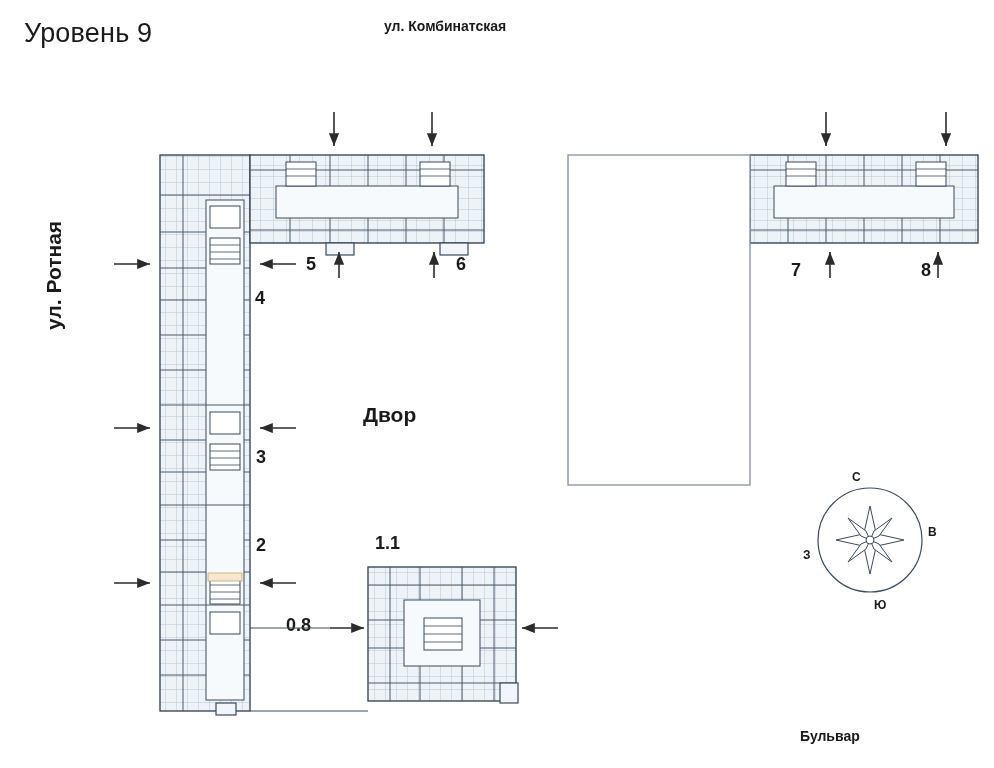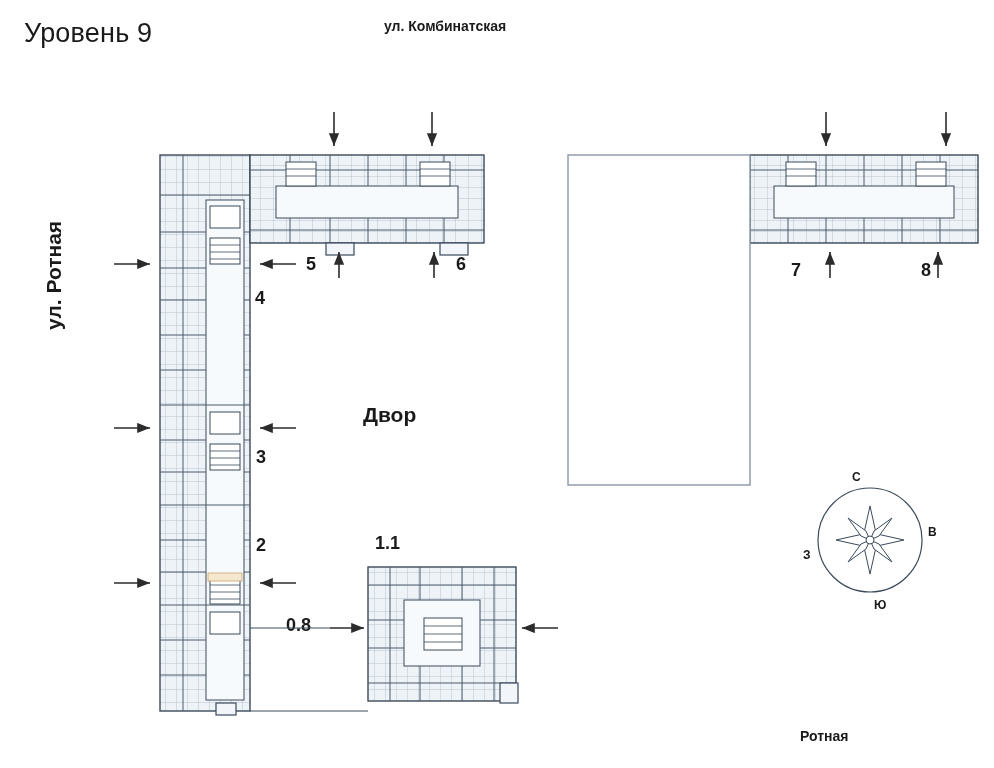--- a/index.html
+++ b/index.html
@@ -64,21 +64,21 @@
 <body>
 
 <div class="stage">
 
   <div class="lbl title" style="left:24px; top:18px;">Уровень 9</div>
 
   <div class="lbl street" style="left:384px; top:18px;">ул. Комбинатская</div>
 
   <div class="lbl street-vert" style="left:42px; top:330px;">ул. Ротная</div>
 
-  <div class="lbl street" style="left:800px; top:728px;">Ротная</div>
+  <div class="lbl street" style="left:800px; top:728px;">Бульвар</div>
 
   <div class="lbl courtyard" style="left:363px; top:403px;">Двор</div>
 
   <div class="lbl parking" style="left:659px; top:308px;">Р</div>
 
   <div class="lbl secnum" style="left:306px; top:254px;">5</div>
   <div class="lbl secnum" style="left:456px; top:254px;">6</div>
   <div class="lbl secnum" style="left:791px; top:260px;">7</div>
   <div class="lbl secnum" style="left:921px; top:260px;">8</div>
   <div class="lbl secnum" style="left:255px; top:288px;">4</div>

